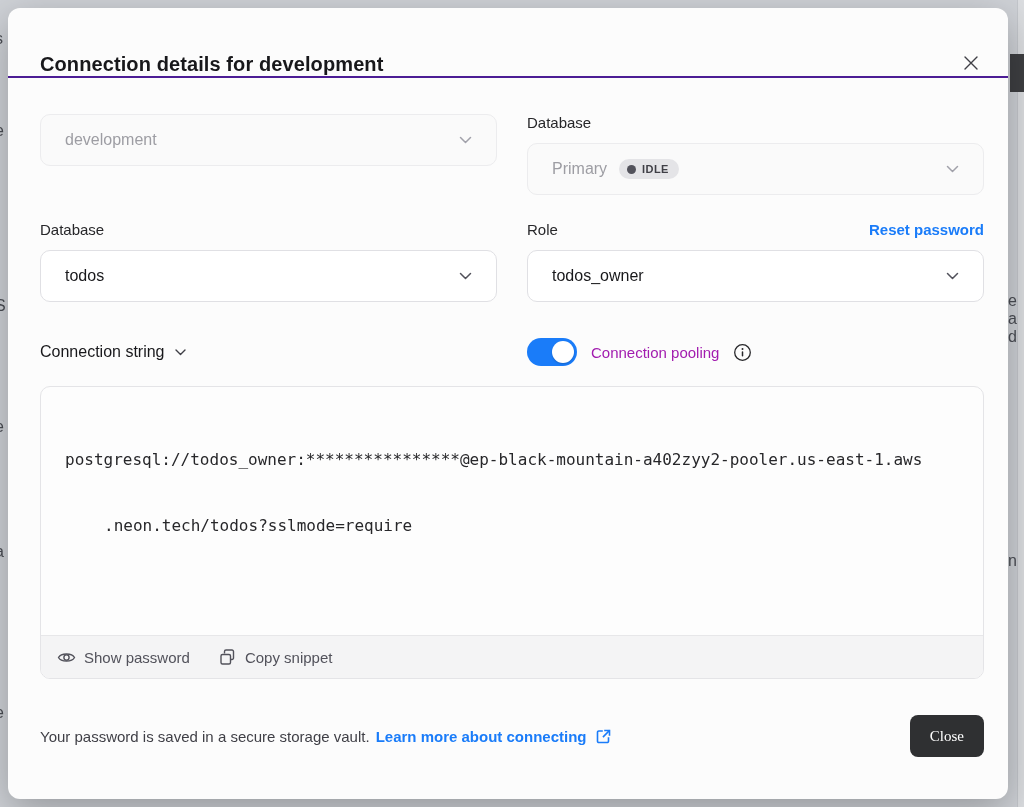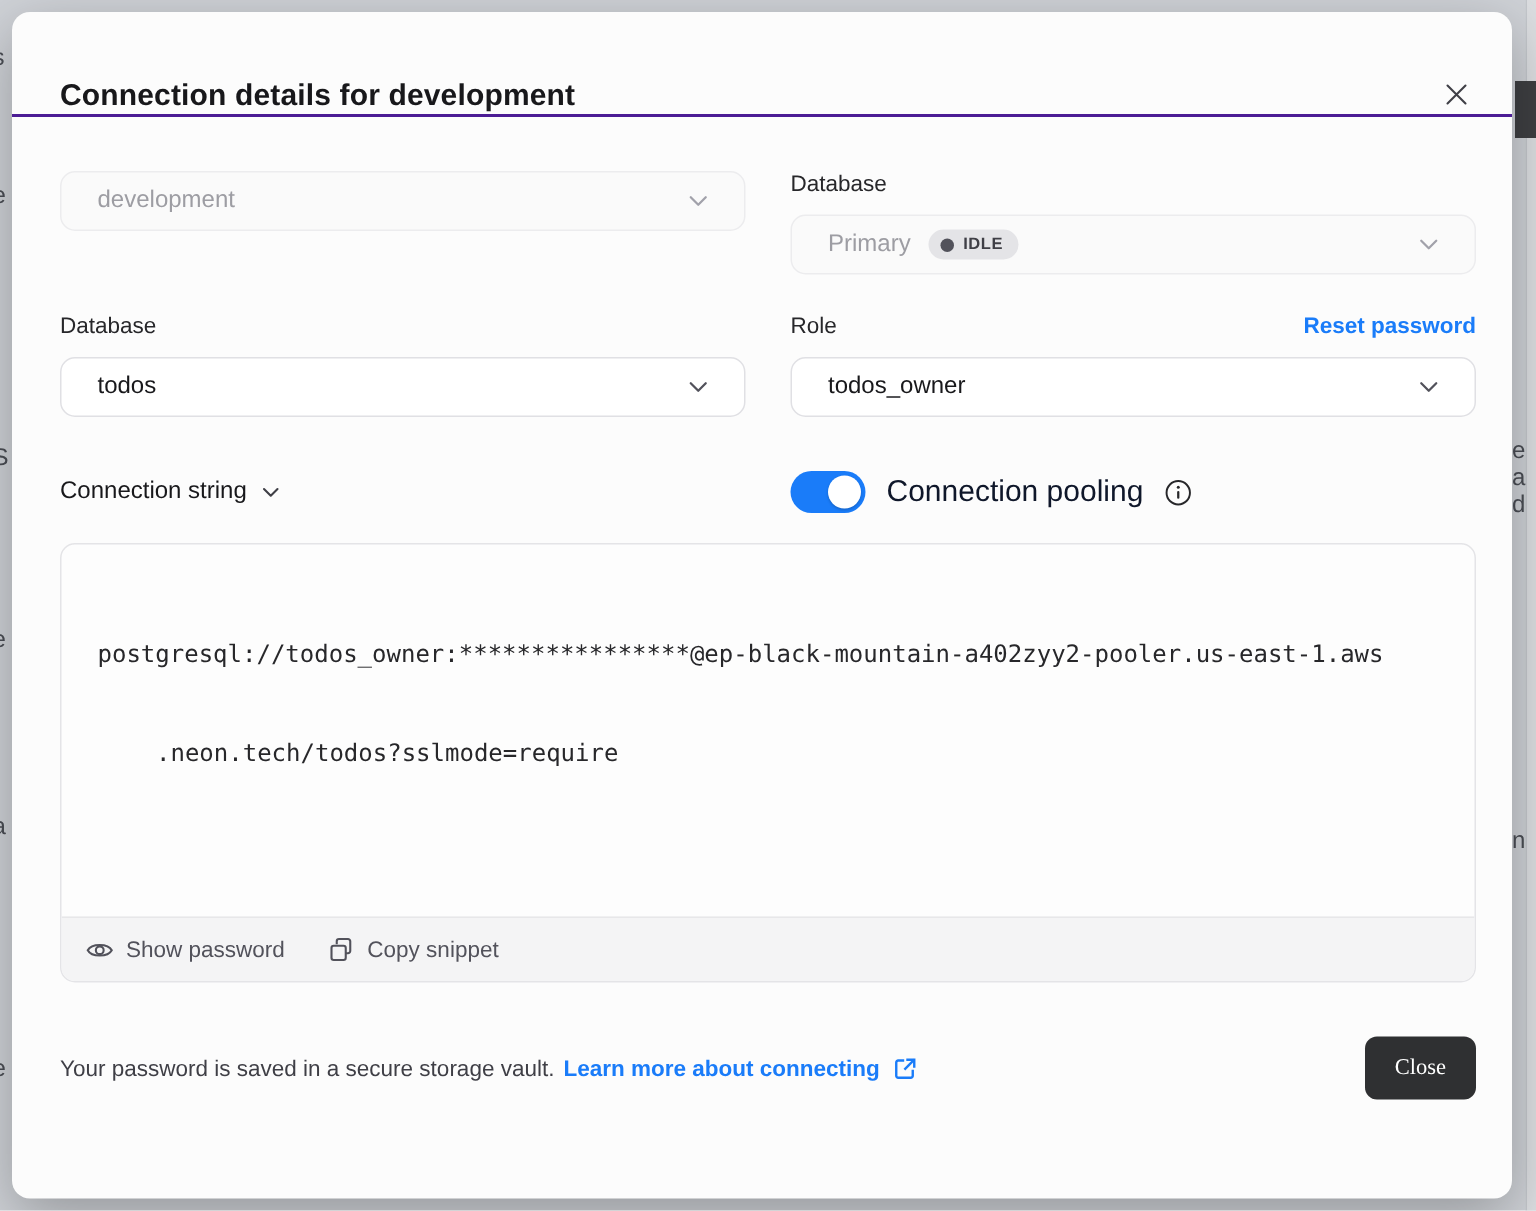--- a/index.html
+++ b/index.html
@@ -37,21 +37,21 @@
   .icon-btn { background:none; border:none; cursor:pointer; display:flex; align-items:center; padding:2px; }
 
   .modal-body { flex:1; padding:36px 24px 0 32px; display:flex; flex-direction:column; }
 
   .grid-row { display:grid; grid-template-columns:1fr 1fr; column-gap:30px; margin-bottom:26px; }
   .field-label { font-size:15px; color:#27272a; margin-bottom:12px; }
   .label-row { display:flex; align-items:center; justify-content:space-between; margin-bottom:12px; }
   .link { color:#1a7cf9; font-weight:700; font-size:15px; text-decoration:none; cursor:pointer; }
 
   .select {
-    height:40px; border:1px solid #e0e0e4; border-radius:10px; background:#ffffff;
+    height:52px; border:1px solid #e0e0e4; border-radius:10px; background:#ffffff;
     display:flex; align-items:center; justify-content:space-between;
     padding:0 24px 0 24px; font-size:16px; color:#18181b; cursor:pointer;
   }
   .select .value-wrap { display:flex; align-items:center; gap:12px; }
   .select.disabled { background:#fafafa; border-color:#ececee; color:#9d9da3; cursor:default; }
 
   .badge {
     display:inline-flex; align-items:center; gap:6px;
     background:#e4e4e7; border-radius:999px; padding:4px 10px 4px 8px;
   }
@@ -60,21 +60,21 @@
 
   .conn-row { display:grid; grid-template-columns:1fr 1fr; column-gap:30px;
     margin-top:10px; margin-bottom:20px; align-items:center; }
   .conn-string-label { display:flex; align-items:center; gap:10px; font-size:16px;
     font-weight:500; color:#18181b; cursor:pointer; }
   .pooling-wrap { display:flex; align-items:center; gap:14px; }
   .toggle { position:relative; width:50px; height:28px; border-radius:14px;
     background:#1a7cf9; cursor:pointer; flex:0 0 auto; }
   .toggle .knob { position:absolute; top:3px; right:3px; width:22px; height:22px;
     border-radius:50%; background:#fff; box-shadow:0 1px 2px rgba(0,0,0,.2); }
-  .pooling-label { font-size:20px; color:#0f172a; }
+  .pooling-label { font-size:15px; color:#a21caf; }
 
   .code-box { height:293px; flex:0 0 293px; border:1px solid #e4e4e7; border-radius:10px;
     background:#fdfdfd; overflow:hidden; display:flex; flex-direction:column; }
   .code-area { flex:1; padding:18px 24px; font-family:"DejaVu Sans Mono", monospace;
     font-size:16px; line-height:22px; color:#27272a; white-space:pre; }
   .code-line-2 { padding-left:39px; }
   .code-footer { height:43px; flex:0 0 43px; background:#f4f4f5; border-top:1px solid #e7e7e9;
     display:flex; align-items:center; padding:0 16px; gap:28px; }
   .code-action { display:flex; align-items:center; gap:8px; font-size:15px; color:#52525b;
     background:none; border:none; cursor:pointer; font-family:inherit; }

